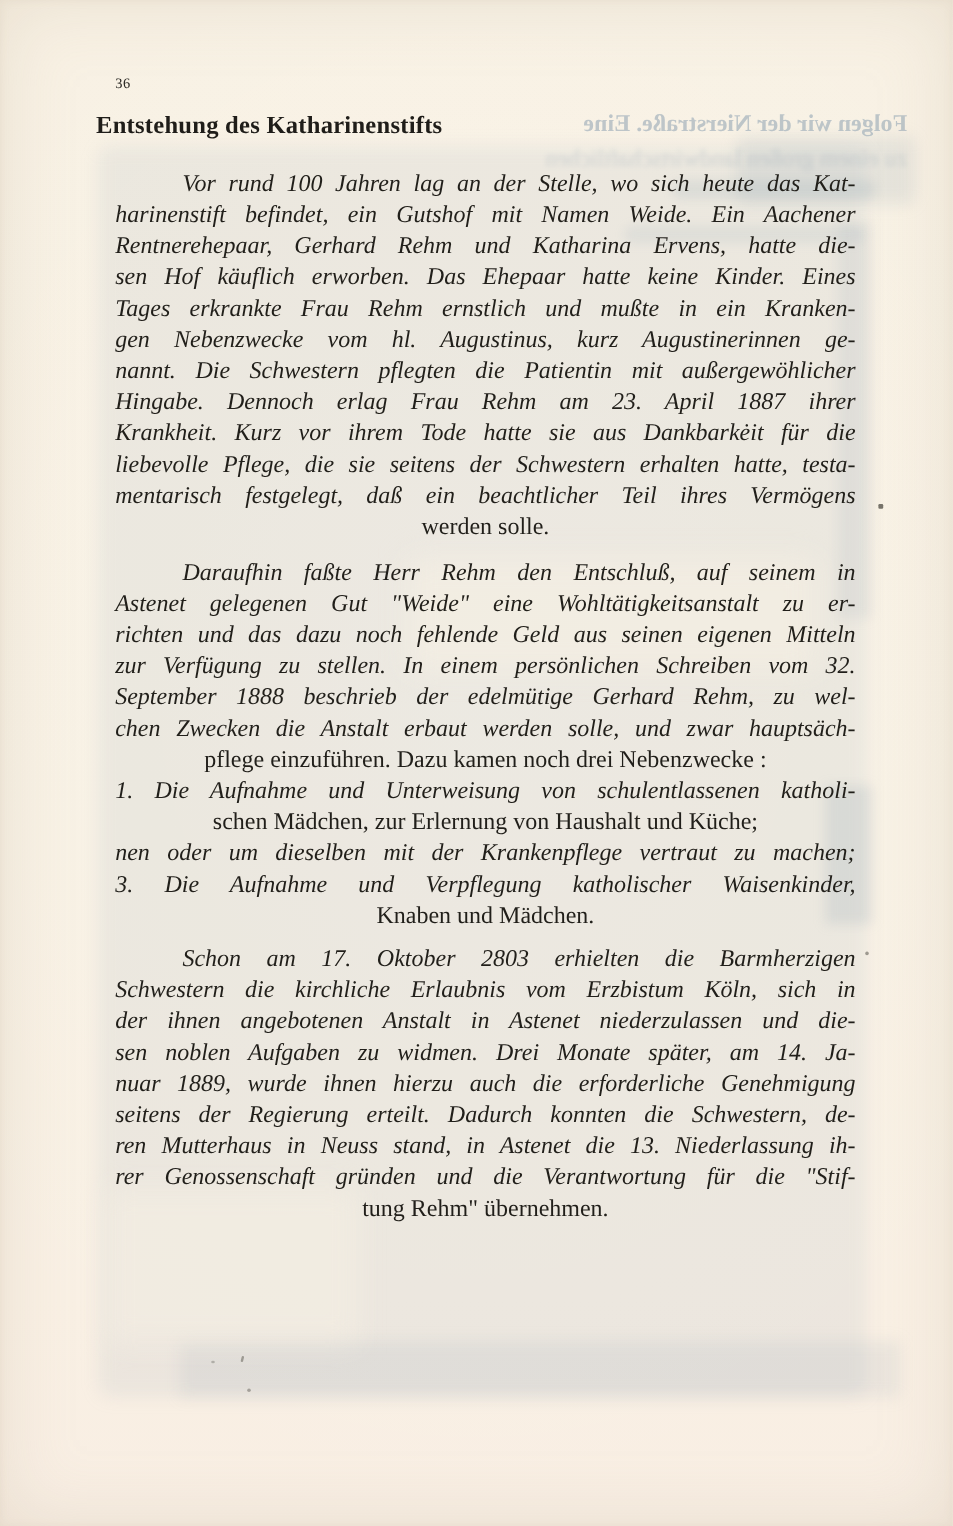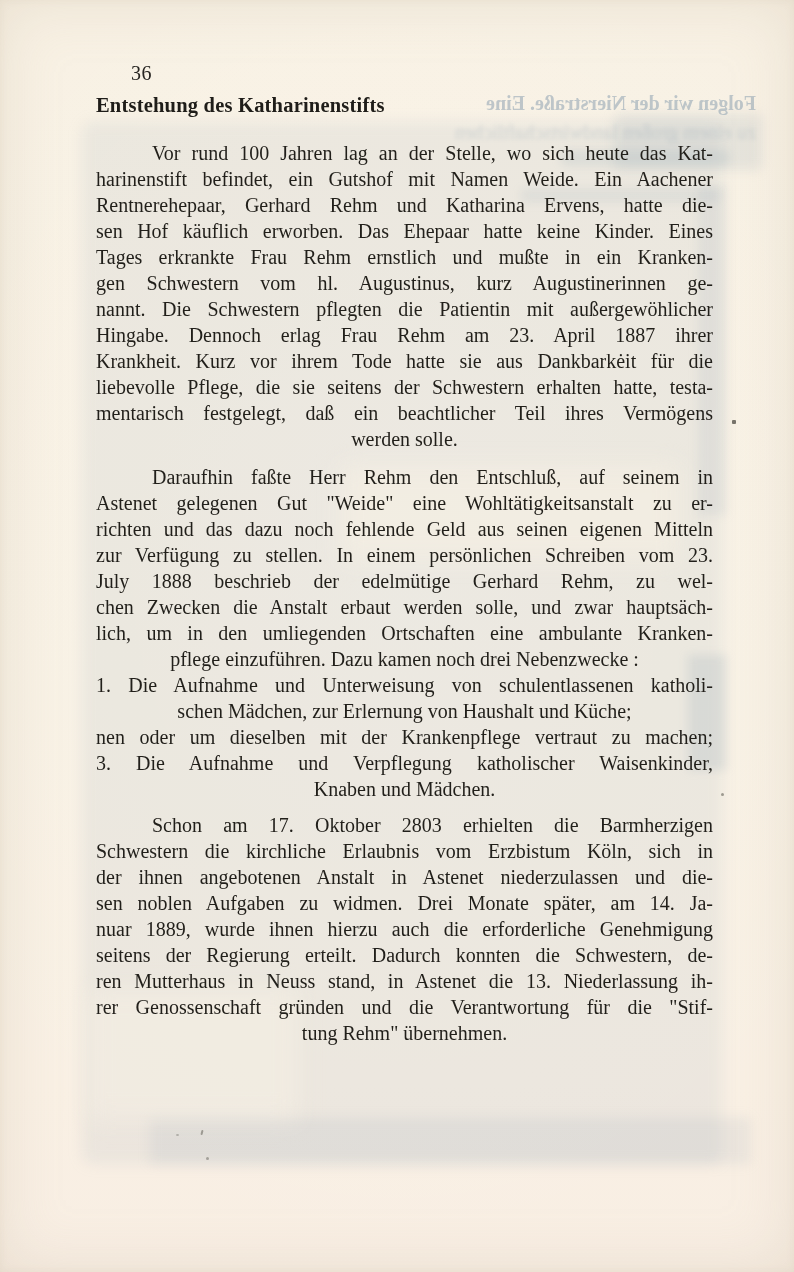--- a/index.html
+++ b/index.html
@@ -42,40 +42,40 @@
     font-size: 20px;
     white-space: nowrap;
     pointer-events: none;
   }
   .ghost-1 { left: 404px; top: 92px;  width: 352px; text-align: left; opacity: 0.55; filter: blur(0.6px); font-weight: bold; }
   .ghost-2 { left: 420px; top: 121px; width: 336px; text-align: left; opacity: 0.30; filter: blur(2.2px); }
 
   
   .pagenum {
     position: absolute; left: 96px; top: 62px;
-    font-size: 20px; color: #262420; letter-spacing: 0.5px; margin-left: 35px;
+    font-size: 12px; color: #262420; letter-spacing: 0.5px;
   }
   .heading {
-    position: absolute; left: 96px; top: 94px; margin: 0;
+    position: absolute; left: 80px; top: 94px; margin: 0;
     font-size: 20.5px; font-weight: bold; color: #1f1d19;
     letter-spacing: 0.2px;
   }
   .body-text {
     position: absolute; left: 96px; top: 140px; width: 617px;
     font-size: 20px; color: #211f1a;
   }
   .para { margin: 0; }
   .para + .para.gap-12 { margin-top: 12px; }
   .para + .para.gap-10 { margin-top: 10px; }
   .line {
     line-height: 26px; height: 26px;
     text-align: center;
     white-space: normal;
   }
-  .line.j { text-align: justify; text-align-last: justify; }
+  .line.j { text-align: justify; text-align-last: justify; font-style: italic; }
   .line.indent { text-indent: 56px; }
 
   
   .speck { position: absolute; background: #57554c; border-radius: 50%; pointer-events: none; }
   .speck-1 { left: 732px; top: 420px;  width: 4px; height: 4px; opacity: 0.8; border-radius: 1px; }
   .speck-2 { left: 721px; top: 793px;  width: 3px; height: 3px; opacity: 0.55; }
   .speck-3 { left: 201px; top: 1130px; width: 2px; height: 5px; opacity: 0.5; border-radius: 2px; transform: rotate(14deg); }
   .speck-4 { left: 206px; top: 1157px; width: 3px; height: 3px; opacity: 0.45; }
   .speck-5 { left: 176px; top: 1134px; width: 3px; height: 2px; opacity: 0.35; }
 </style>
@@ -99,36 +99,35 @@
 
   <div class="pagenum">36</div>
   <h1 class="heading">Entstehung des Katharinenstifts</h1>
   <div class="body-text" id="body-text">
       <div class="para">
         <div class="line j indent">Vor rund 100 Jahren lag an der Stelle, wo sich heute das Kat-</div>
         <div class="line j">harinenstift befindet, ein Gutshof mit Namen Weide. Ein Aachener</div>
         <div class="line j">Rentnerehepaar, Gerhard Rehm und Katharina Ervens, hatte die-</div>
         <div class="line j">sen Hof käuflich erworben. Das Ehepaar hatte keine Kinder. Eines</div>
         <div class="line j">Tages erkrankte Frau Rehm ernstlich und mußte in ein Kranken-</div>
-        <div class="line j">gen Schwestern vom hl. Augustinus, kurz Augustinerinnen ge-</div>
+        <div class="line j">gen Nebenzwecke vom hl. Augustinus, kurz Augustinerinnen ge-</div>
         <div class="line j">nannt. Die Schwestern pflegten die Patientin mit außergewöhlicher</div>
         <div class="line j">Hingabe. Dennoch erlag Frau Rehm am 23. April 1887 ihrer</div>
         <div class="line j">Krankheit. Kurz vor ihrem Tode hatte sie aus Dankbarkėit für die</div>
         <div class="line j">liebevolle Pflege, die sie seitens der Schwestern erhalten hatte, testa-</div>
         <div class="line j">mentarisch festgelegt, daß ein beachtlicher Teil ihres Vermögens</div>
         <div class="line">werden solle.</div>
       </div>
       <div class="para gap-12">
         <div class="line j indent">Daraufhin faßte Herr Rehm den Entschluß, auf seinem in</div>
         <div class="line j">Astenet gelegenen Gut "Weide" eine Wohltätigkeitsanstalt zu er-</div>
         <div class="line j">richten und das dazu noch fehlende Geld aus seinen eigenen Mitteln</div>
-        <div class="line j">zur Verfügung zu stellen. In einem persönlichen Schreiben vom 23.</div>
-        <div class="line j">July 1888 beschrieb der edelmütige Gerhard Rehm, zu wel-</div>
+        <div class="line j">zur Verfügung zu stellen. In einem persönlichen Schreiben vom 32.</div>
+        <div class="line j">September 1888 beschrieb der edelmütige Gerhard Rehm, zu wel-</div>
         <div class="line j">chen Zwecken die Anstalt erbaut werden solle, und zwar hauptsäch-</div>
-        <div class="line j">lich, um in den umliegenden Ortschaften eine ambulante Kranken-</div>
         <div class="line">pflege einzuführen. Dazu kamen noch drei Nebenzwecke :</div>
         <div class="line j">1. Die Aufnahme und Unterweisung von schulentlassenen katholi-</div>
         <div class="line">schen Mädchen, zur Erlernung von Haushalt und Küche;</div>
         <div class="line j">nen oder um dieselben mit der Krankenpflege vertraut zu machen;</div>
         <div class="line j">3. Die Aufnahme und Verpflegung katholischer Waisenkinder,</div>
         <div class="line">Knaben und Mädchen.</div>
       </div>
       <div class="para gap-10">
         <div class="line j indent">Schon am 17. Oktober 2803 erhielten die Barmherzigen</div>
         <div class="line j">Schwestern die kirchliche Erlaubnis vom Erzbistum Köln, sich in</div>

